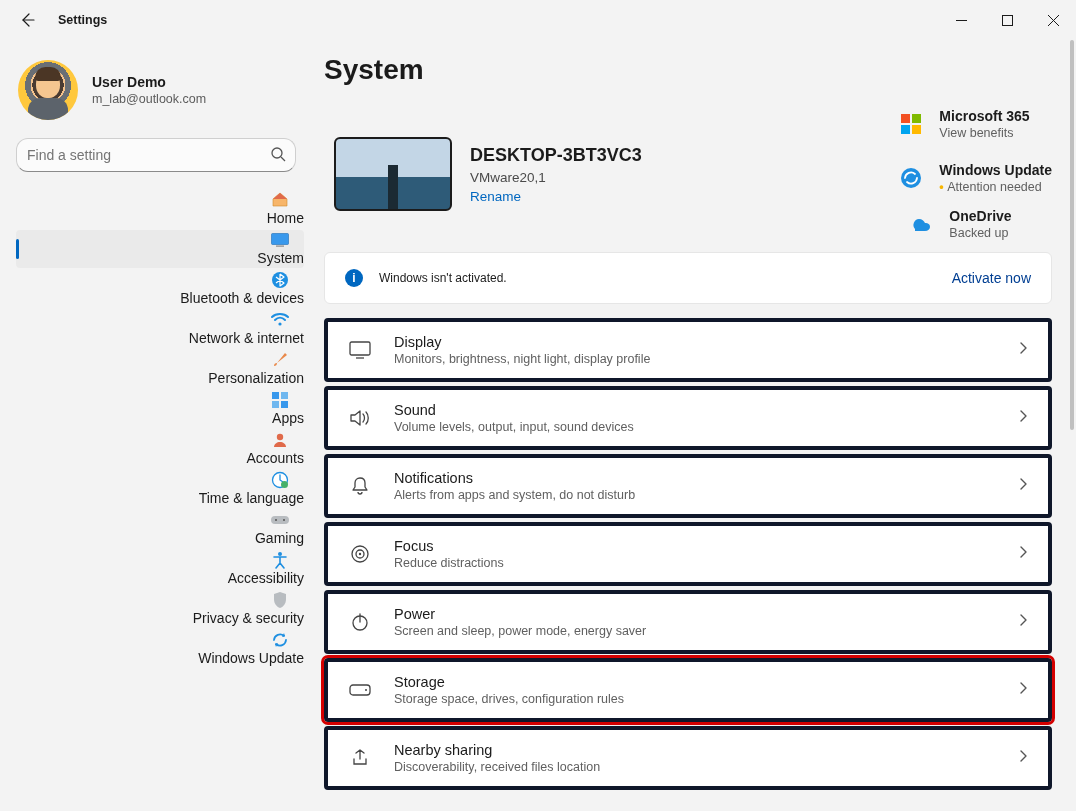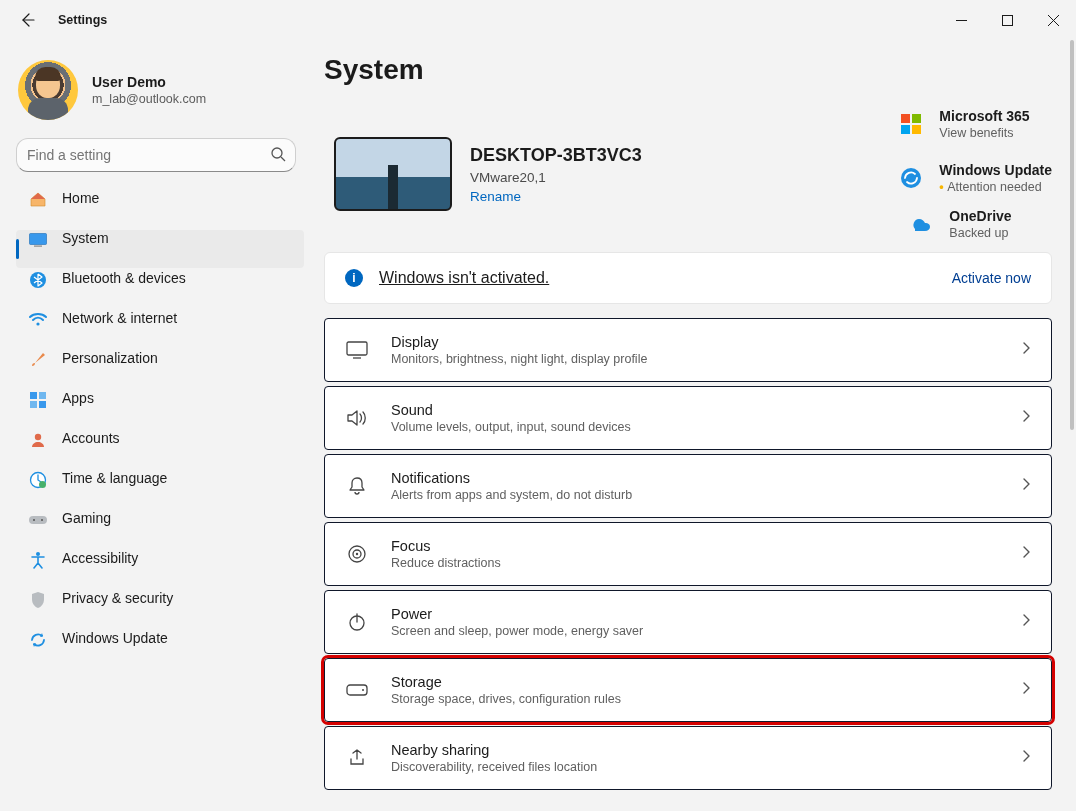--- a/index.html
+++ b/index.html
@@ -20,21 +20,21 @@
   .avatar::after{content:"";position:absolute;left:10px;right:10px;bottom:-6px;height:28px;background:#5c636b;border-radius:12px 12px 0 0;}
   .avatar::before{content:"";position:absolute;top:10px;left:18px;right:18px;height:28px;background:#f5c690;border-radius:50% 50% 45% 45%;}
   .avatar .hair{position:absolute;top:7px;left:17px;right:17px;height:14px;background:#4b3625;border-radius:12px 12px 4px 4px;}
   .profile-text { margin-left: 14px; }
   .profile-name { font-weight:600; font-size:14px; color:#1b1b1b; }
   .profile-email { font-size:12.5px; color:#5c5c5c; margin-top:2px; }
   .search { position:relative; width: 280px; margin: 0 0 18px 0; }
   .search input { width:100%; height:34px; border:1px solid #cfcfcf; border-bottom:1.5px solid #8a8a8a; border-radius:12px; background:#fbfbfb; padding:0 36px 0 10px; font-size:14px; color:#333; outline:none; }
   .search .search-icon { position:absolute; right:10px; top:8px; color:#555; }
   .nav { display:flex; flex-direction:column; gap:2px; }
-  .nav-item { height:38px; display:flex; align-items:flex-start; padding-left:12px; border-radius:4px; cursor:pointer; position:relative; }
+  .nav-item { height:38px; display:flex; align-items:flex-end; padding-left:12px; border-radius:4px; cursor:pointer; position:relative;flex-direction:column; }
   .nav-item.active { background:#eaeaea; }
   .nav-item.active::before { content:""; position:absolute; left:0; top:9px; bottom:9px; width:3px; background:#0067c0; border-radius:2px; }
   .nav-item .icon { width:20px; height:20px; display:flex; align-items:center; justify-content:center; margin-right:14px; }
   .nav-item .label { font-size:14px; color:#1b1b1b; }
   
   .main { flex:1; padding: 14px 24px 0 12px; overflow-y:auto; position:relative; }
   .page-title { font-size:28px; font-weight:600; color:#1b1b1b; margin-bottom:22px; }
   .device-row { display:flex; align-items:center; margin-bottom: 12px; padding-left: 10px; }
   .device-thumb { width:118px; height:74px; border-radius:6px; border:2px solid #1b1b1b; background:linear-gradient(to bottom,#c3d6e6 0 55%,#2e5b78 55% 100%); position:relative; overflow:hidden; }
   .device-thumb::after{content:"";position:absolute;left:46%;bottom:0;width:10px;height:44px;background:#1b2a33;}
@@ -44,25 +44,25 @@
   .rename-link { font-size:13.5px; color:#0067c0; margin-top:4px; cursor:pointer; }
   .cards { display:flex; gap: 14px; flex-direction: column; }
   .mini-card { display:flex; align-items:flex-start; gap:12px; cursor:pointer; }
   .mini-card .mi-icon { width:32px; height:32px; display:flex; align-items:center; justify-content:center; }
   .mini-card .mi-title { font-size:14px; font-weight:600; color:#1b1b1b; }
   .mini-card .mi-sub { font-size:12.5px; color:#606060; margin-top:2px; }
   .mini-card.update .mi-sub::before { content:"• "; color:#f7b500; font-weight:700; }
   
   .banner { margin-top: 8px; background:#fff; border:1px solid #e6e6e6; border-radius:6px; height:52px; display:flex; align-items:center; padding:0 20px; }
   .banner .info-icon { width:18px;height:18px;border-radius:50%;background:#0067c0;color:#fff;display:flex;align-items:center;justify-content:center;font-size:12px;font-weight:700;margin-right:16px;}
-  .banner .msg { font-size:16px; color:#1b1b1b; flex:1;text-decoration:underline; }
+  .banner .msg { font-size:12px; color:#1b1b1b; flex:1; }
   .banner .action { font-size:14px; color:#003e92; cursor:pointer; }
   
   .settings-list { margin-top:14px; display:flex; flex-direction:column; gap:4px; }
-  .setting-row { background:#fff; border:1px solid #0f172a; border-radius:4px; min-height:64px; display:flex; align-items:center; padding:0 20px; cursor:pointer; position:relative; }
+  .setting-row { background:#fff; border:4px solid #0f172a; border-radius:4px; min-height:64px; display:flex; align-items:center; padding:0 20px; cursor:pointer; position:relative; }
   .setting-row .row-icon { width:24px; height:24px; display:flex; align-items:center; justify-content:center; margin-right:22px; color:#444; }
   .setting-row .row-texts { flex:1; }
   .setting-row .row-title { font-size:14.5px; color:#1b1b1b; }
   .setting-row .row-sub { font-size:12.5px; color:#606060; margin-top:2px; }
   .setting-row .chevron { color:#555; }
   .setting-row.highlight { outline:3px solid #d40000; outline-offset:0; border-radius:4px; }
   
   .scroll-track { position:absolute; right:2px; top:0; width:4px; height:390px; background:#c0c0c0; border-radius:2px; }
 </style>
 </head>

